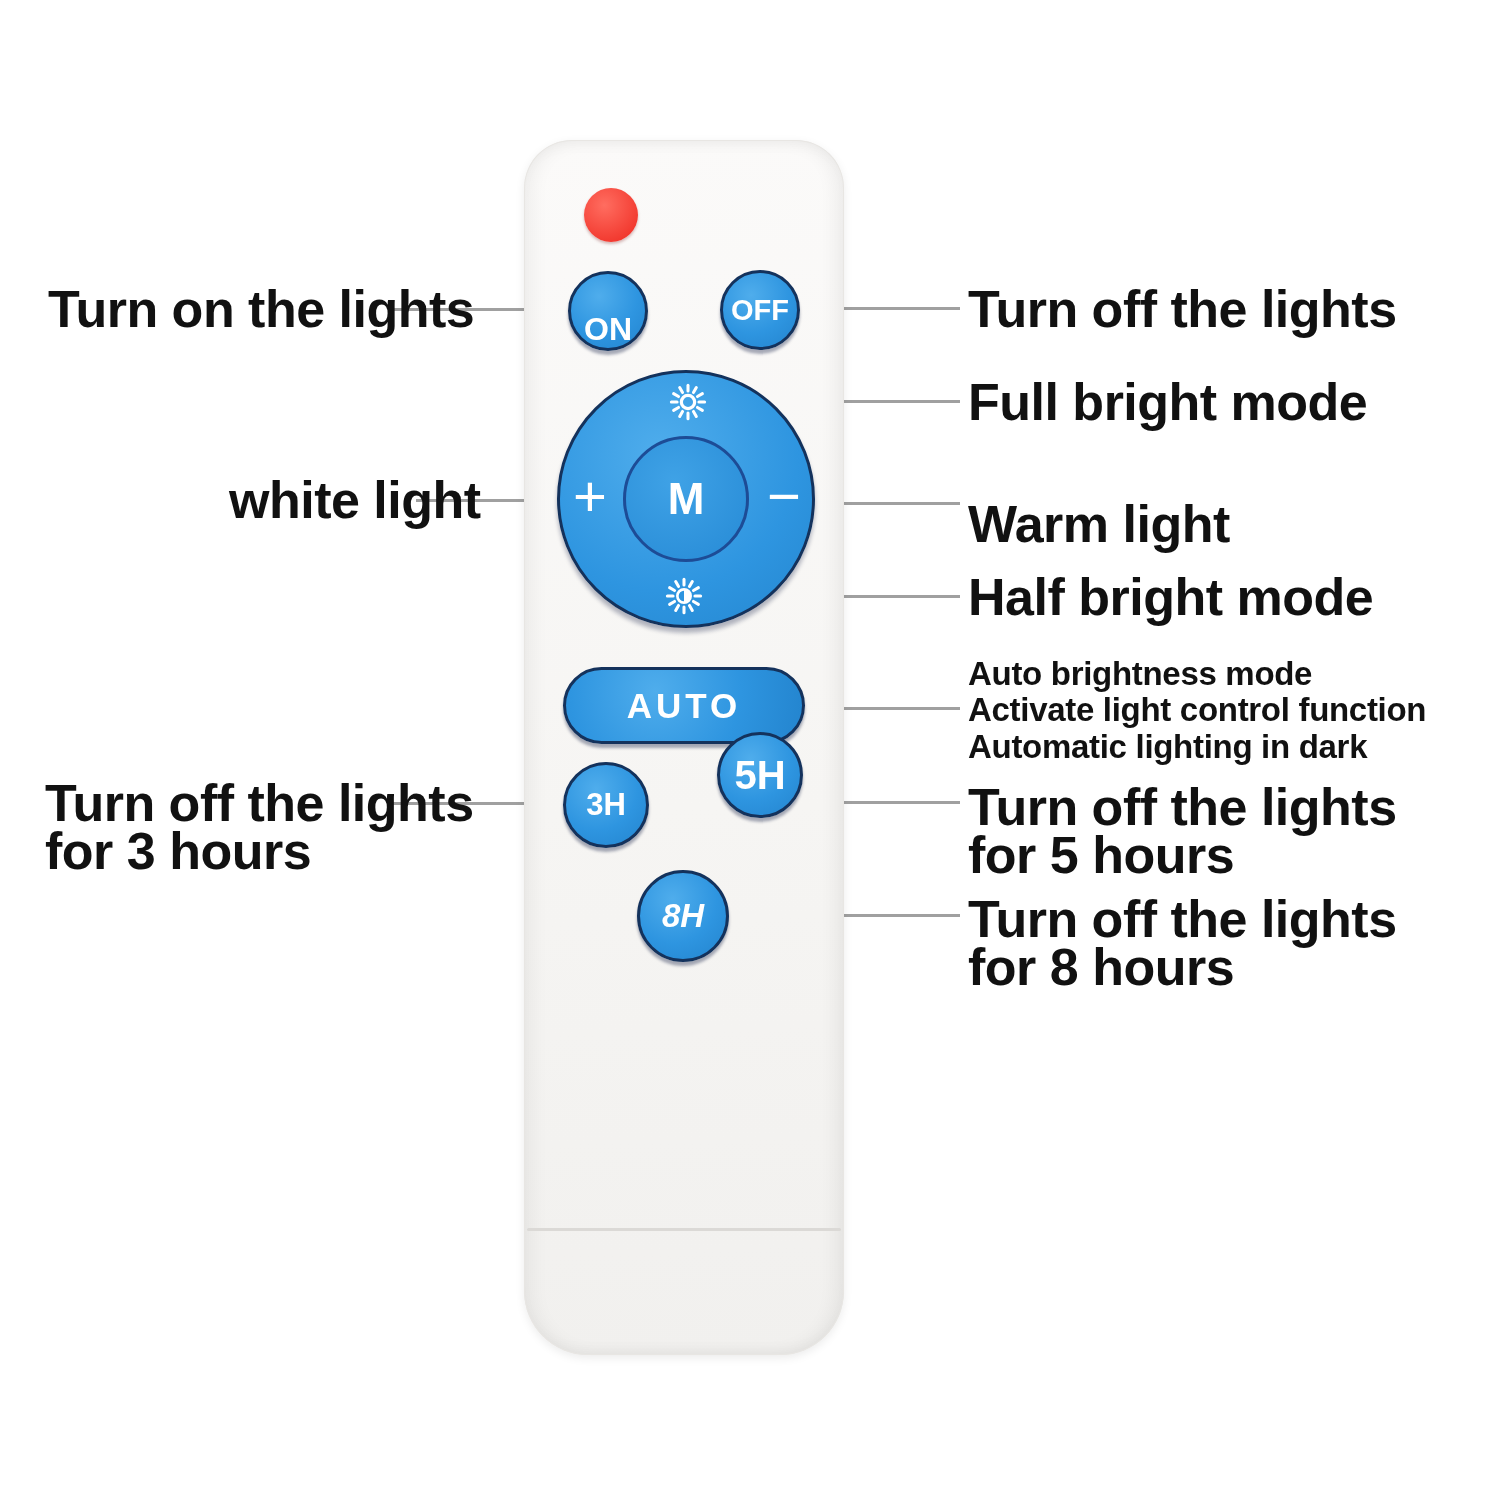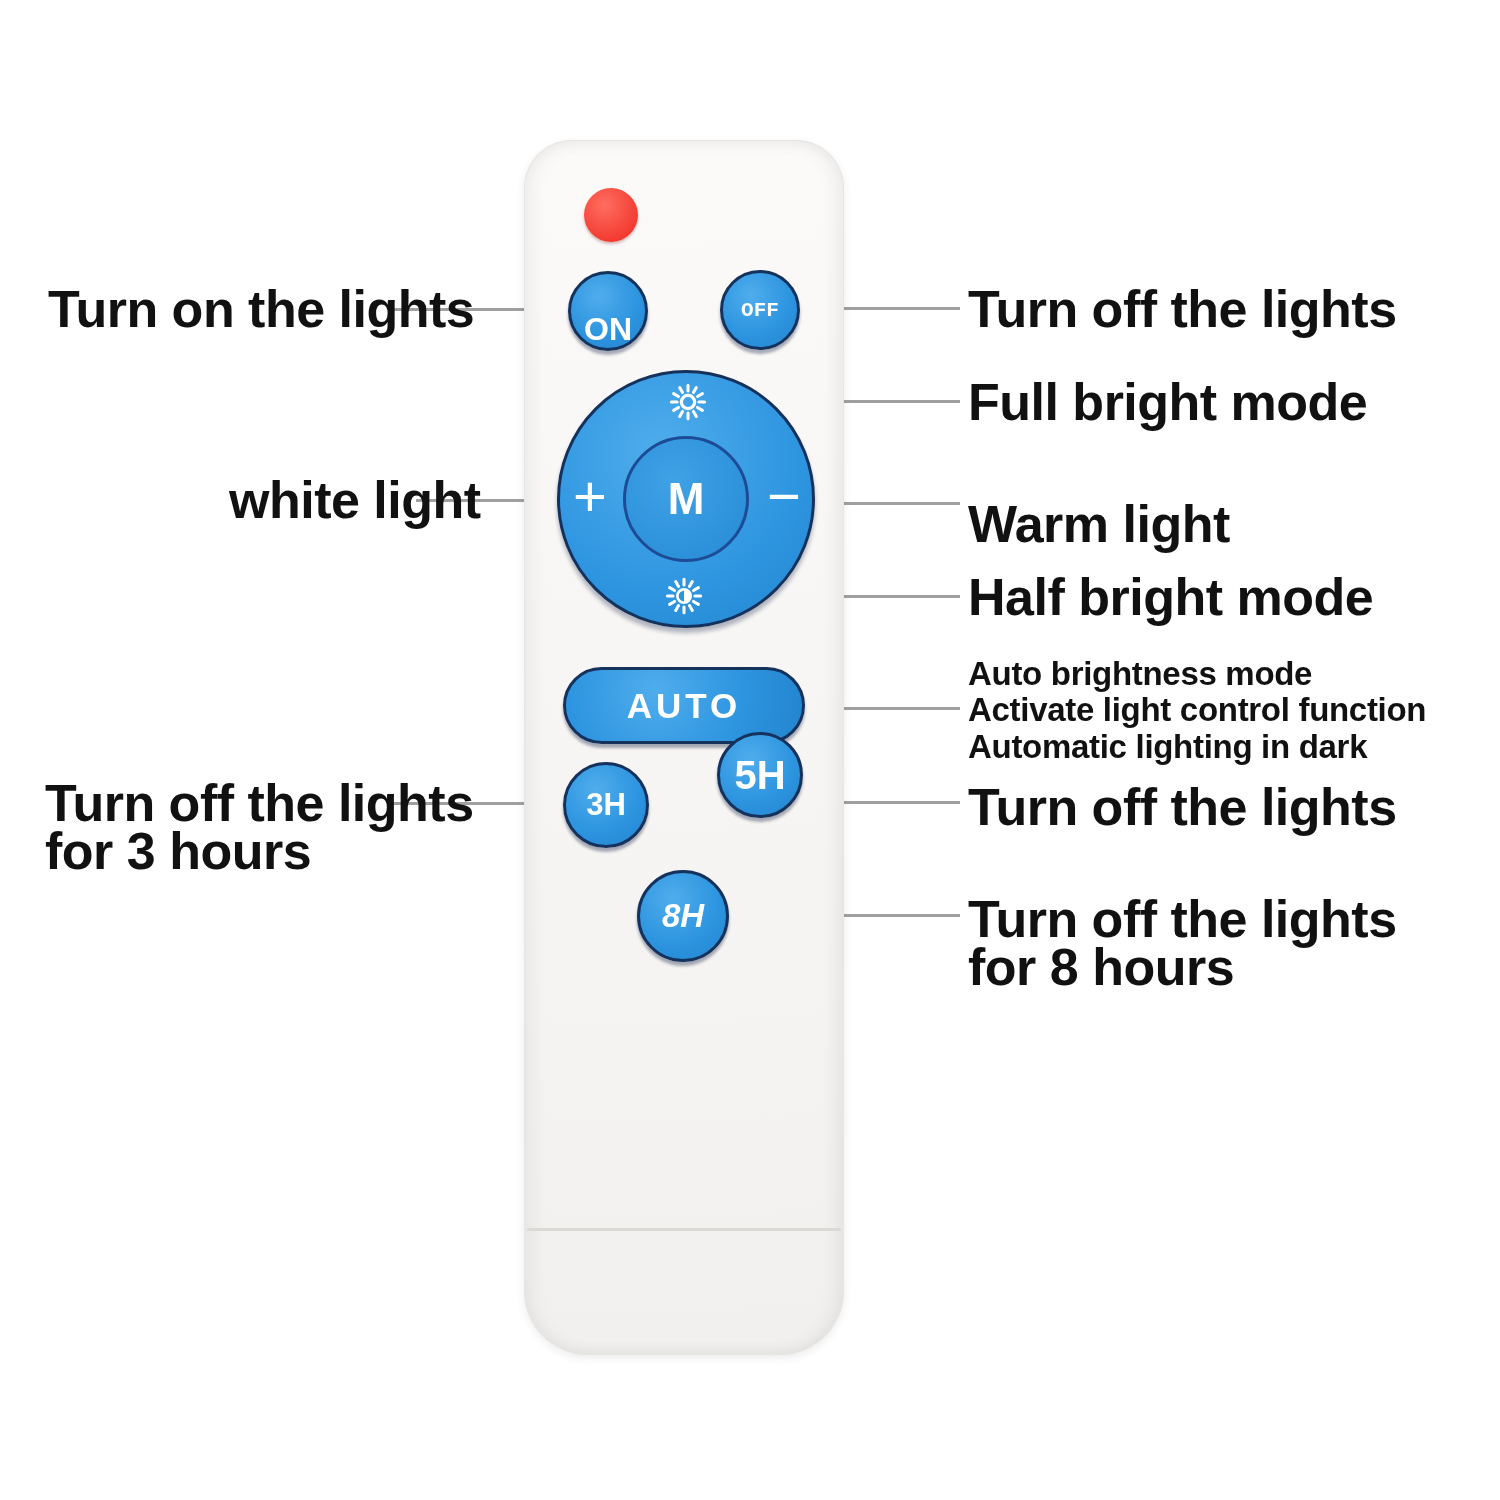--- a/index.html
+++ b/index.html
@@ -34,21 +34,21 @@
   .btn{
     position:absolute;display:flex;align-items:center;justify-content:center;
     color:#ffffff;font-weight:bold;box-sizing:border-box;
     background:radial-gradient(circle at 38% 30%,#4fadec 0%,#2e95e0 55%,#2384ce 100%);
     border:3px solid #14325c;
     box-shadow:0 4px 3px rgba(10,20,60,0.35);
     text-align:center;cursor:pointer;
   }
   .circle{border-radius:50%;}
   .btn-on {left:44px; top:131px;width:80px;height:80px;font-size:32px;align-items:flex-end;}
-  .btn-off{left:196px;top:130px;width:80px;height:80px;font-size:21px;font-family:Liberation Mono, monospace;}
+  .btn-off{left:196px;top:130px;width:80px;height:80px;font-size:29px;}
   .pad{
     position:absolute;left:33px;top:230px;width:258px;height:258px;border-radius:50%;
     background:radial-gradient(circle at 40% 32%,#4fadec 0%,#2e95e0 60%,#2486cf 100%);
     border:3px solid #14325c;box-shadow:0 5px 4px rgba(10,20,60,0.3);box-sizing:border-box;
   }
   .pad-center{
     position:absolute;left:50%;top:50%;width:120px;height:120px;margin:-63px 0 0 -63px;
     border-radius:50%;border:3px solid #1d4c96;
     background:radial-gradient(circle at 40% 35%,#3fa2e6 0%,#2b8fd9 80%);
     display:flex;align-items:center;justify-content:center;
@@ -95,20 +95,21 @@
   <div class="label single" style="left:968px;top:403px;">Full bright mode</div>
   <div class="label single" style="left:968px;top:525px;">Warm light</div>
   <div class="label single" style="left:968px;top:598px;">Half bright mode</div>
   <div class="label small" style="left:968px;top:656px;">
     <div>Auto brightness mode</div>
     <div>Activate light control function</div>
     <div>Automatic lighting in dark</div>
   </div>
   <div class="label" style="left:968px;top:784px;">
     <div>Turn off the lights</div>
+    <div>for 5 hours</div>
   </div>
   <div class="label" style="left:968px;top:896px;">
     <div>Turn off the lights</div>
     <div>for 8 hours</div>
   </div>
 
   <div class="remote">
 
     <div class="led"></div>
 

